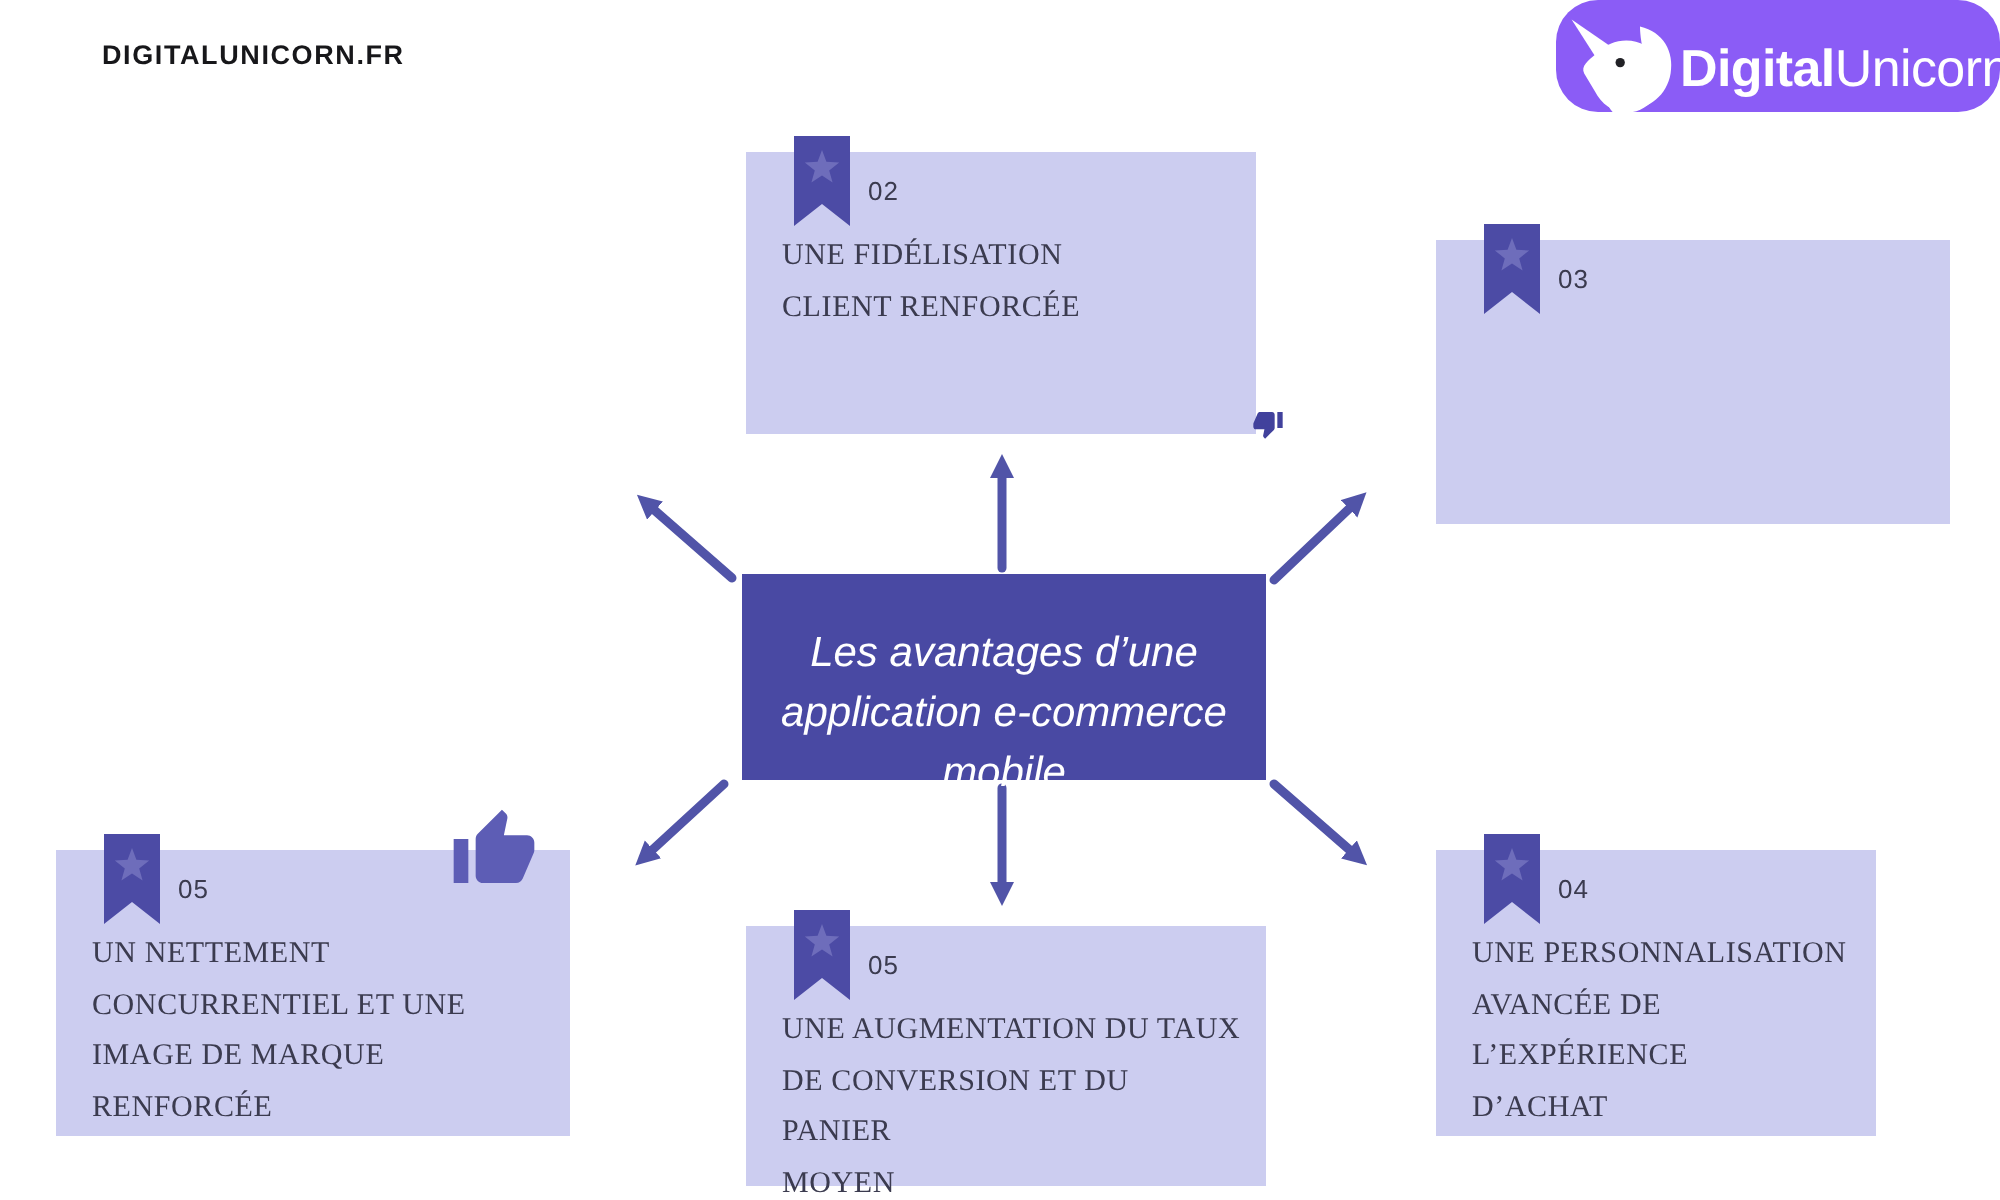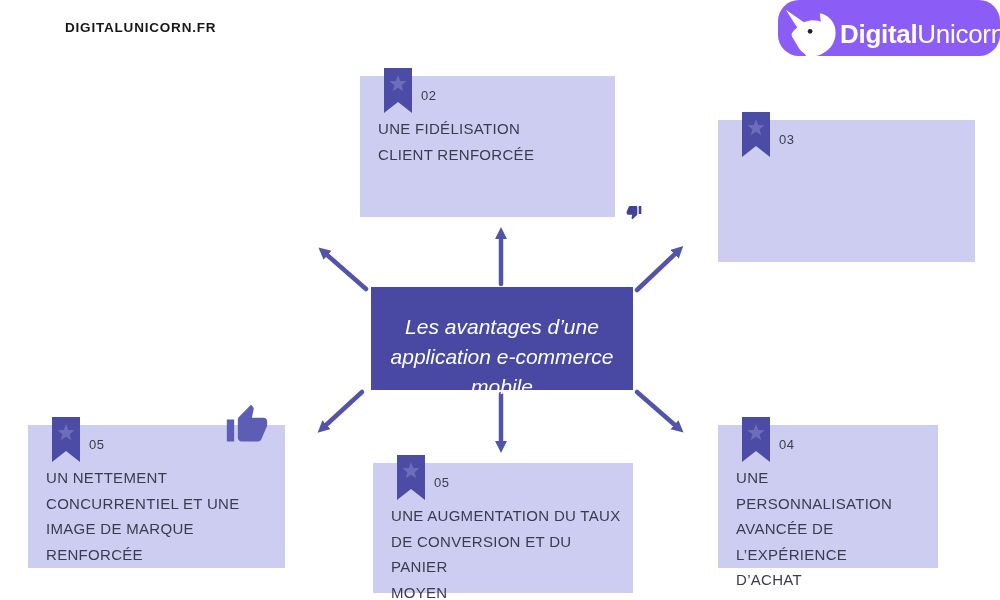--- a/index.html
+++ b/index.html
@@ -7,21 +7,21 @@
     width:1000px;height:600px;
     font-family:"Liberation Sans", sans-serif;
     background:#ffffff;
     position:relative;
     overflow:hidden;
   }
   .canvas{position:absolute;inset:0;width:1000px;height:600px;}
 
   
   .site-label{
-    position:absolute;left:65px;top:20px;
+    position:absolute;left:51px;top:20px;
     font-size:13.5px;font-weight:700;letter-spacing:.8px;
     color:#17171a;
   }
   .logo{
     position:absolute;left:778px;top:0;width:222px;height:56px;
     background:#8b5cf6;display:flex;align-items:center;border-radius:21px;
   }
   .logo .unicorn{position:absolute;left:6px;top:7px;}
   .logo-text{
     position:absolute;left:62px;top:0;height:68px;
@@ -48,24 +48,24 @@
     position:absolute;background:#cccdf0;box-sizing:border-box;
   }
   .card .bookmark{position:absolute;left:24px;top:-8px;}
   .card .num{
     position:absolute;left:61px;top:10px;
     font-size:13px;line-height:20px;color:#3b3b4f;font-weight:500;letter-spacing:.5px;
   }
   .card .card-text{
     position:absolute;left:18px;right:12px;top:40px;
     font-size:15px;line-height:25.5px;color:#3b3b4f;
-    letter-spacing:.3px;white-space:pre-line;font-weight:500;
+    letter-spacing:.3px;white-space:pre-line;font-weight:500;font-family:Liberation Serif, serif;
   }
   #card-1{left:28px;top:120px;width:257px;height:142px;}
-  #card-2{left:360px;top:76px;width:255px;height:141px;}
+  #card-2{left:373px;top:76px;width:255px;height:141px;}
   #card-3{left:718px;top:120px;width:257px;height:142px;padding-left:46px;}
   #card-4{left:718px;top:425px;width:220px;height:143px;}
   #card-5{left:28px;top:425px;width:257px;height:143px;}
   #card-6{left:373px;top:463px;width:260px;height:130px;}
 
   .arrows{position:absolute;left:0;top:0;pointer-events:none;}
   .deco{position:absolute;}
 </style>
 </head>
 <body>

